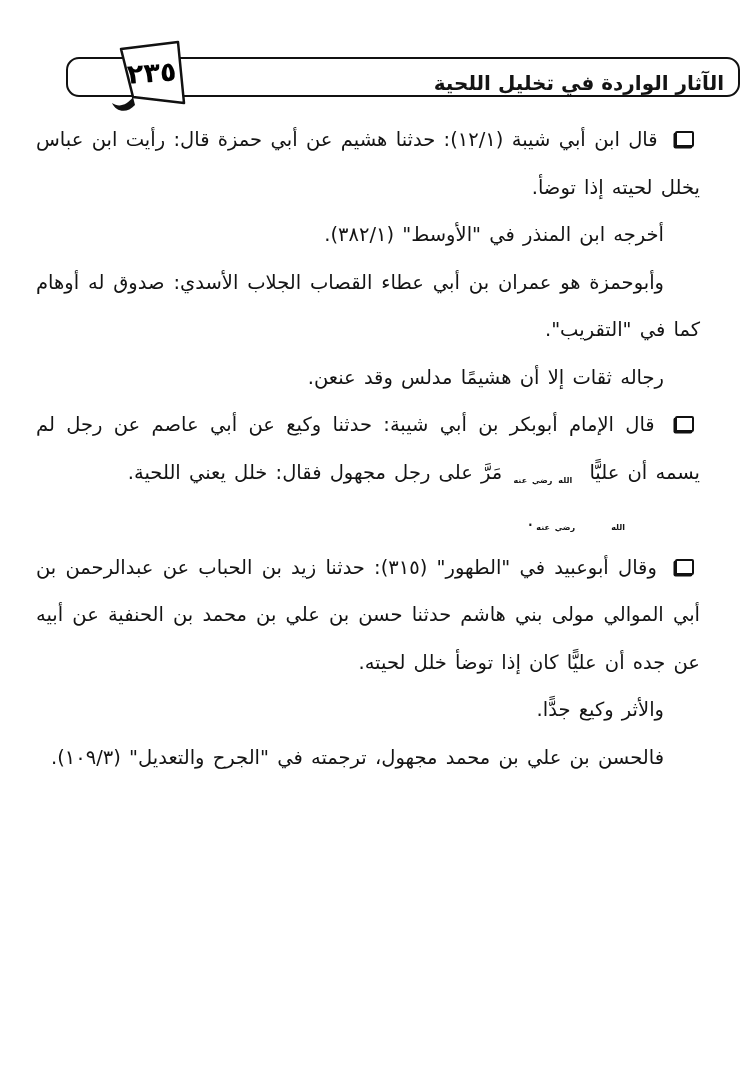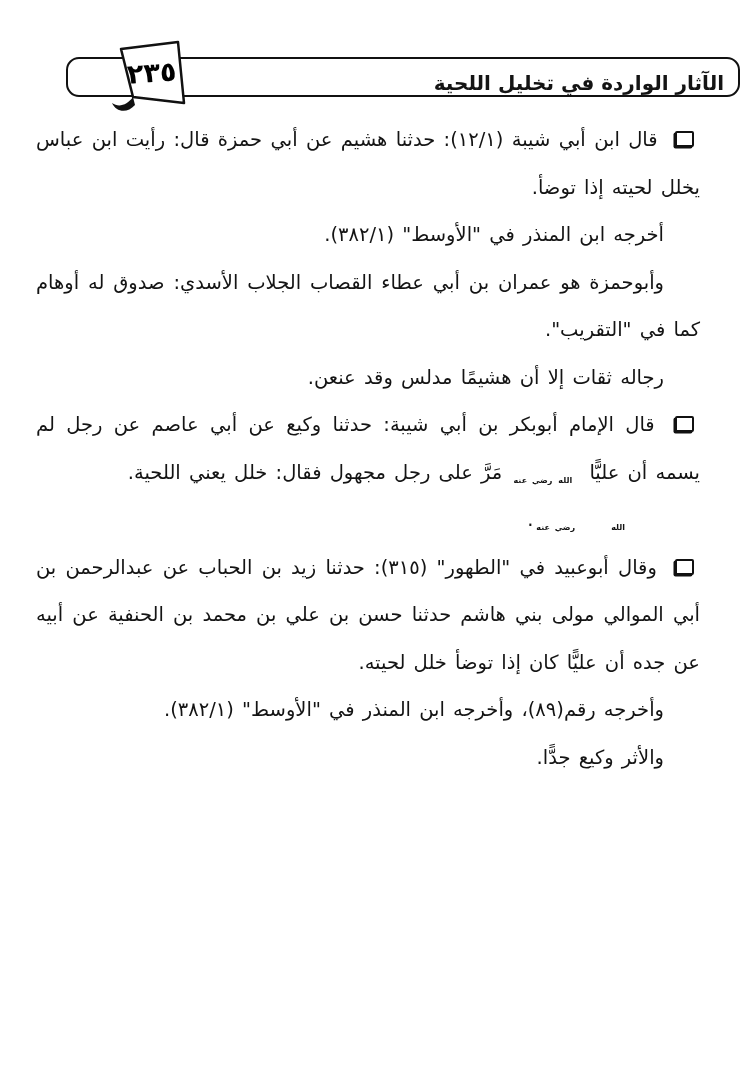--- a/index.html
+++ b/index.html
@@ -87,24 +87,24 @@
           <span>الله</span>
           <span>رضي عنه</span>
         </span><span>.</span>
     </p>
 
     <p class="para bullet">
       <span class="sq-bullet"></span>
       <span>وقال أبوعبيد في "الطهور" (٣١٥): حدثنا زيد بن الحباب عن عبدالرحمن بن أبي الموالي مولى بني هاشم حدثنا حسن بن علي بن محمد بن الحنفية عن أبيه عن جده أن عليًّا كان إذا توضأ خلل لحيته.</span>
     </p>
 
-    <p class="para indent">
-      <span>وأخرجه رقم(٨٩)، وأخرجه ابن المنذر في "الأوسط" (٣٨٢/١).</span>
-    </p>
 
     <p class="para indent">
       <span>والأثر وكيع جدًّا.</span>
     </p>
 
+    <p class="para indent">
+      <span>فالحسن بن علي بن محمد مجهول، ترجمته في "الجرح والتعديل" (١٠٩/٣).</span>
+    </p>
 
 
   </main>
 </div>
 
 </body></html>

